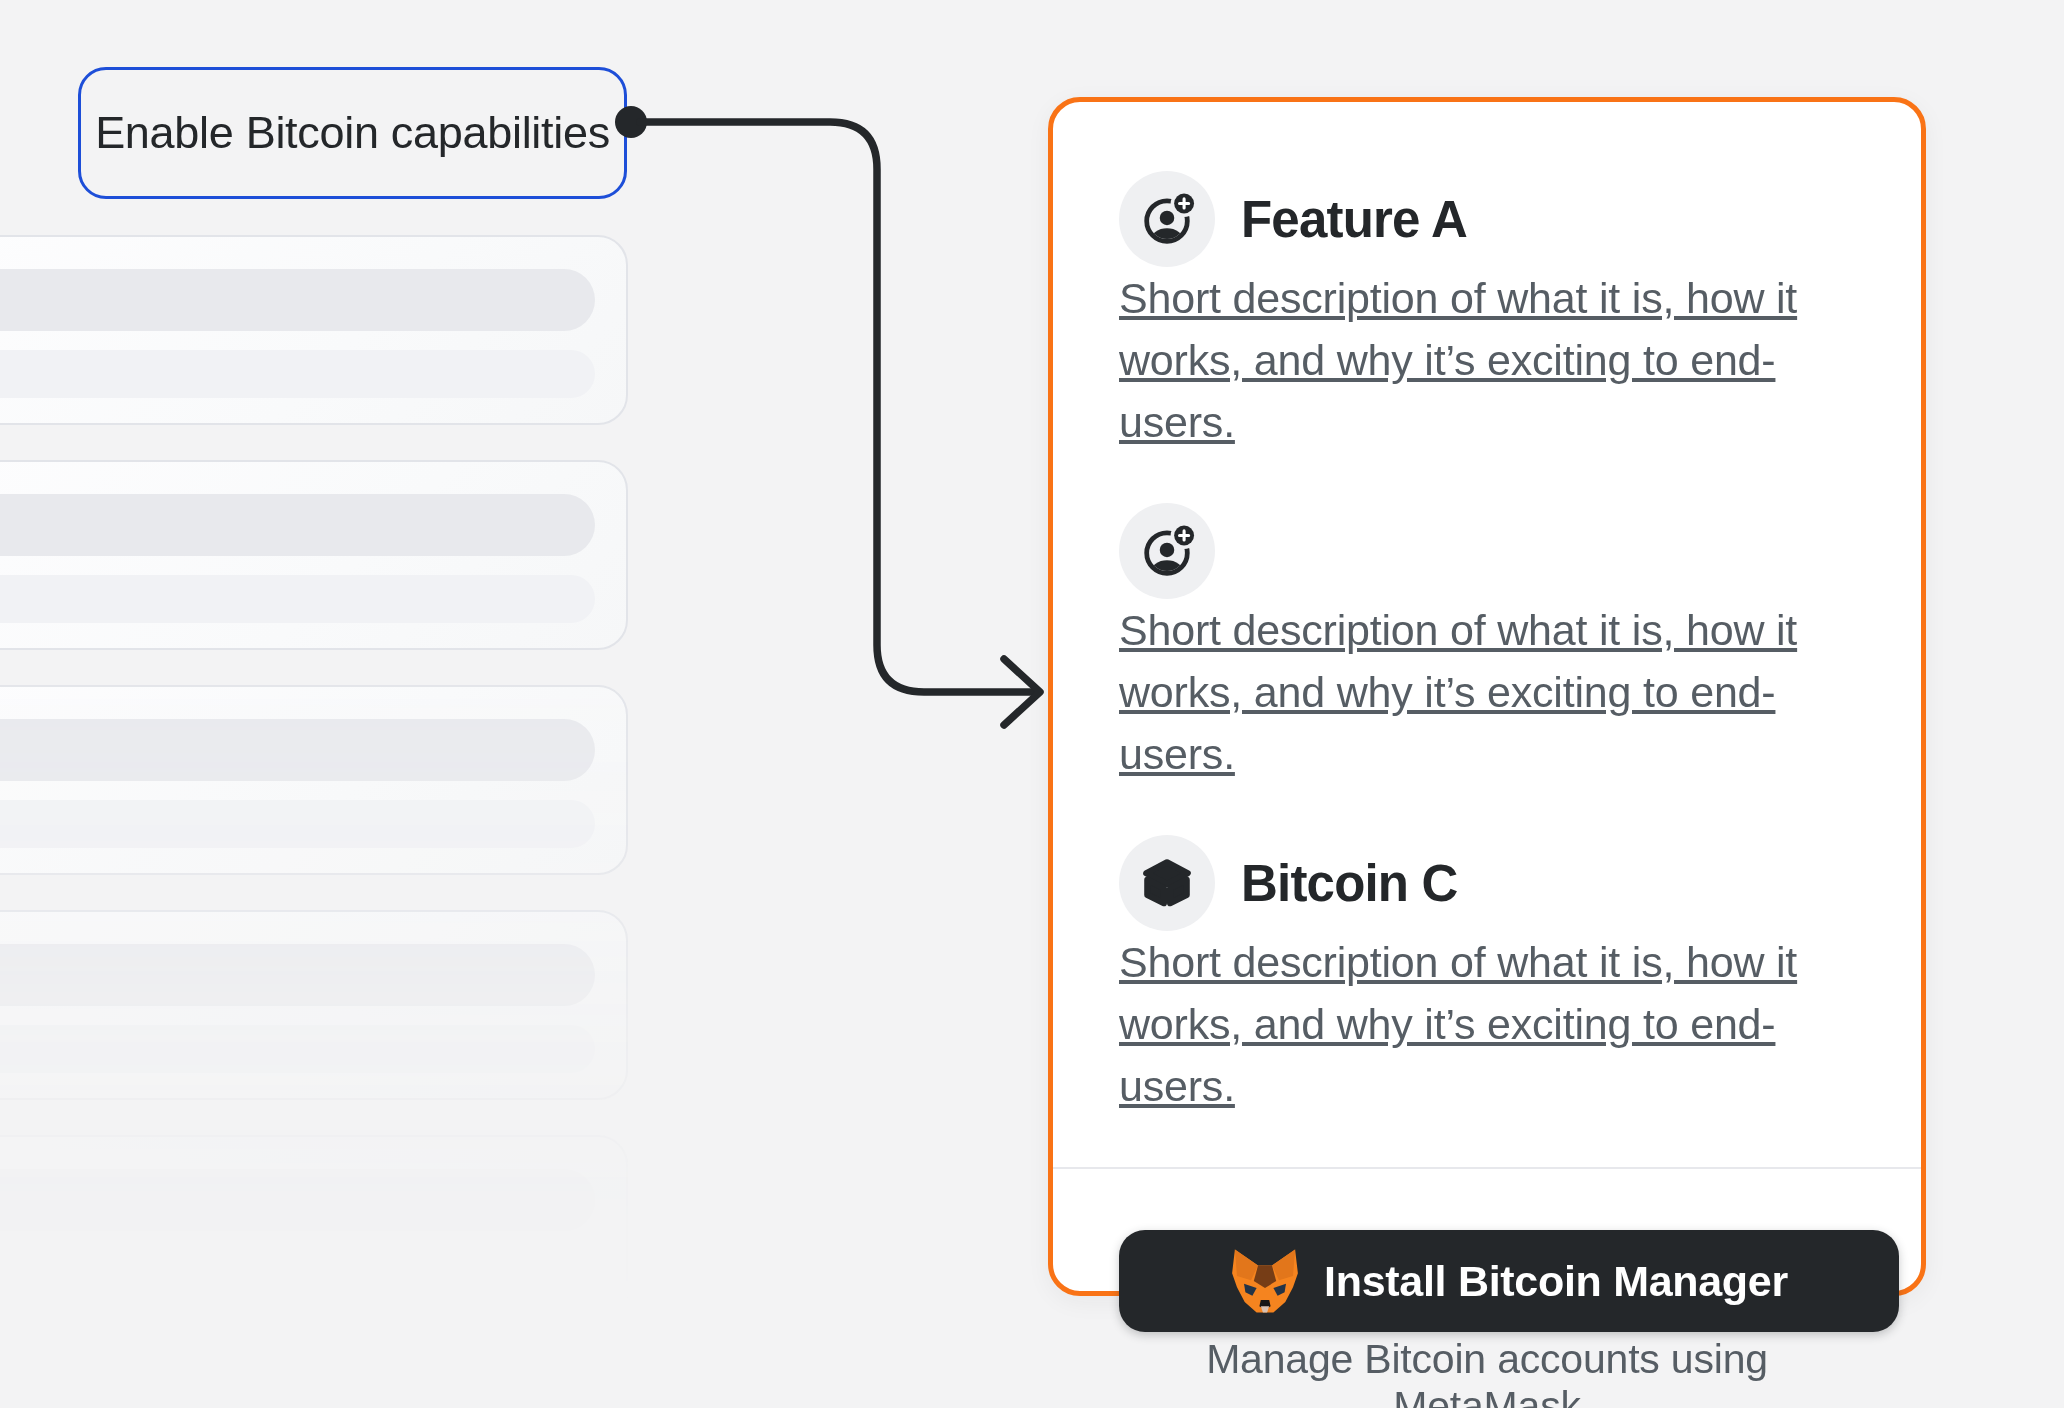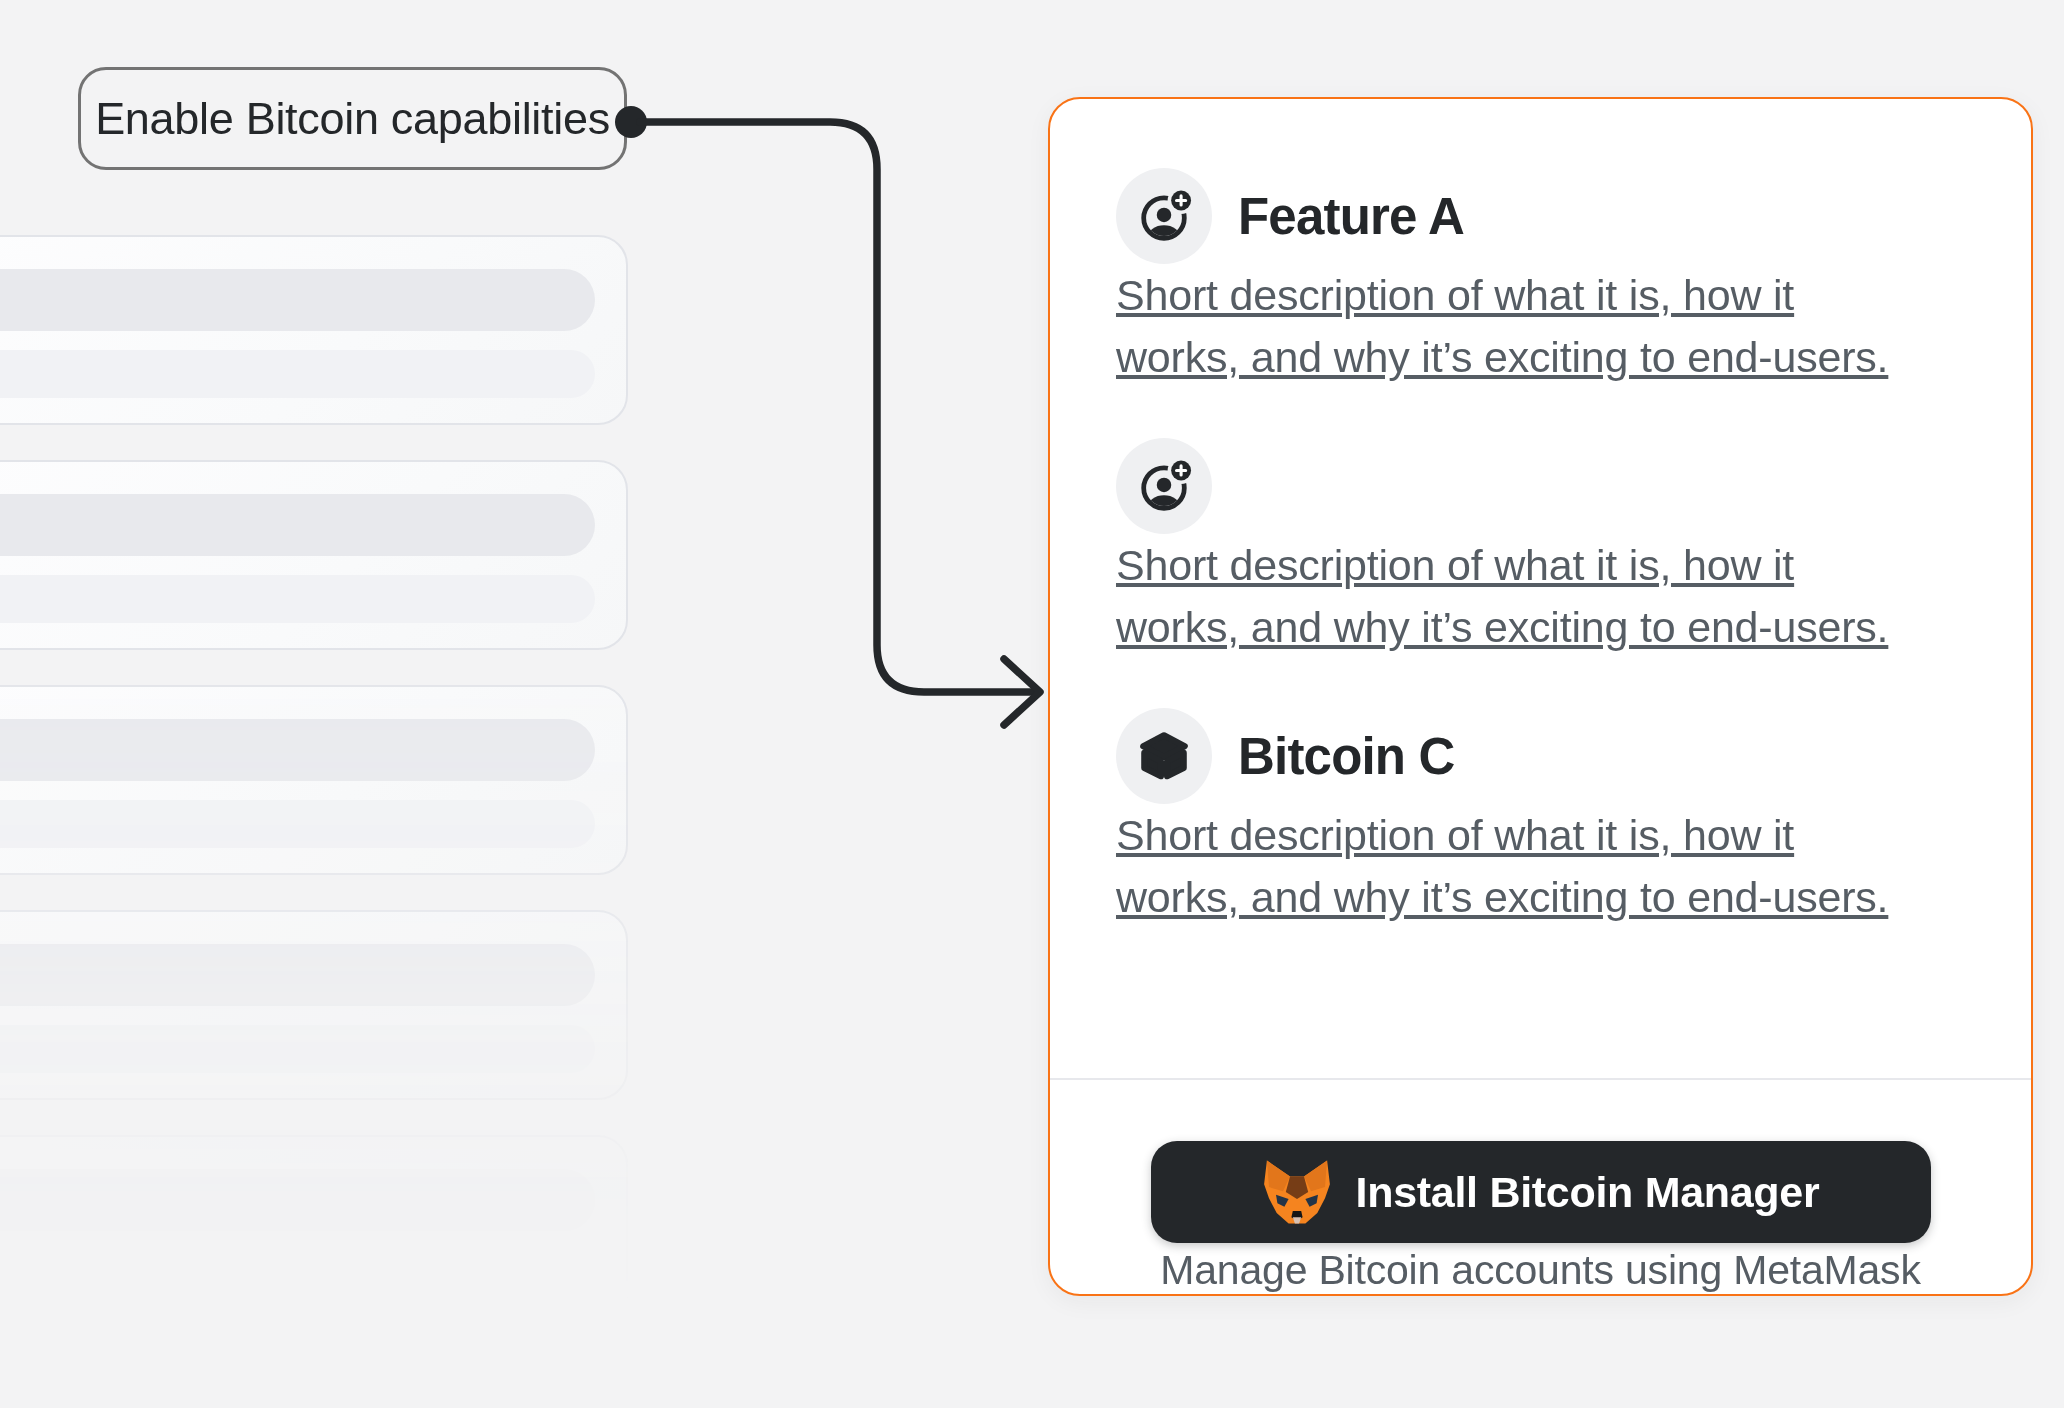--- a/index.html
+++ b/index.html
@@ -6,22 +6,22 @@
   html,body { width:2064px; height:1408px; overflow:hidden; }
   body {
     position:relative;
     background:#f3f3f4;
     font-family:"Liberation Sans", sans-serif;
     color:#24272a;
   }
 
   
   .callout {
-    position:absolute; left:78px; top:67px; width:549px; height:103px;
-    border:3px solid #737373; border-radius:28px;
+    position:absolute; left:78px; top:67px; width:549px; height:132px;
+    border:3px solid #1d4ed8; border-radius:28px;
     display:flex; align-items:center; justify-content:center;
     background:transparent;
   }
   .callout-text {
     font-size:45px; font-weight:500; letter-spacing:-0.3px; color:#24272a;
     white-space:nowrap;
   }
 
   
   .connector-svg {
@@ -41,22 +41,22 @@
     border:2px solid #e2e4e9; border-radius:30px;
   }
   .skel-pill-a, .skel-pill-b {
     position:absolute; left:18px; border-radius:999px;
   }
   .skel-pill-a { top:32px;  height:62px; right:31px; background:#e8e9ed; }
   .skel-pill-b { top:113px; height:48px; right:31px; background:#f1f2f5; }
 
   
   .panel {
-    position:absolute; left:1048px; top:97px; width:985px; height:1199px;
-    background:#ffffff; border:2px solid #f97316; border-radius:32px;
+    position:absolute; left:1048px; top:97px; width:878px; height:1199px;
+    background:#ffffff; border:5px solid #f97316; border-radius:32px;
     box-shadow:0 6px 24px rgba(36,39,42,.05);
     z-index:2; display:flex; flex-direction:column;
   }
   .panel-features { padding:69px 66px 0 66px; flex:1; }
   .feature { margin-bottom:50px; }
   .feature-head { display:flex; align-items:center; gap:26px; }
   .icon-chip {
     width:96px; height:96px; border-radius:50%; background:#eff0f2;
     display:flex; align-items:center; justify-content:center; flex:0 0 auto;
   }

